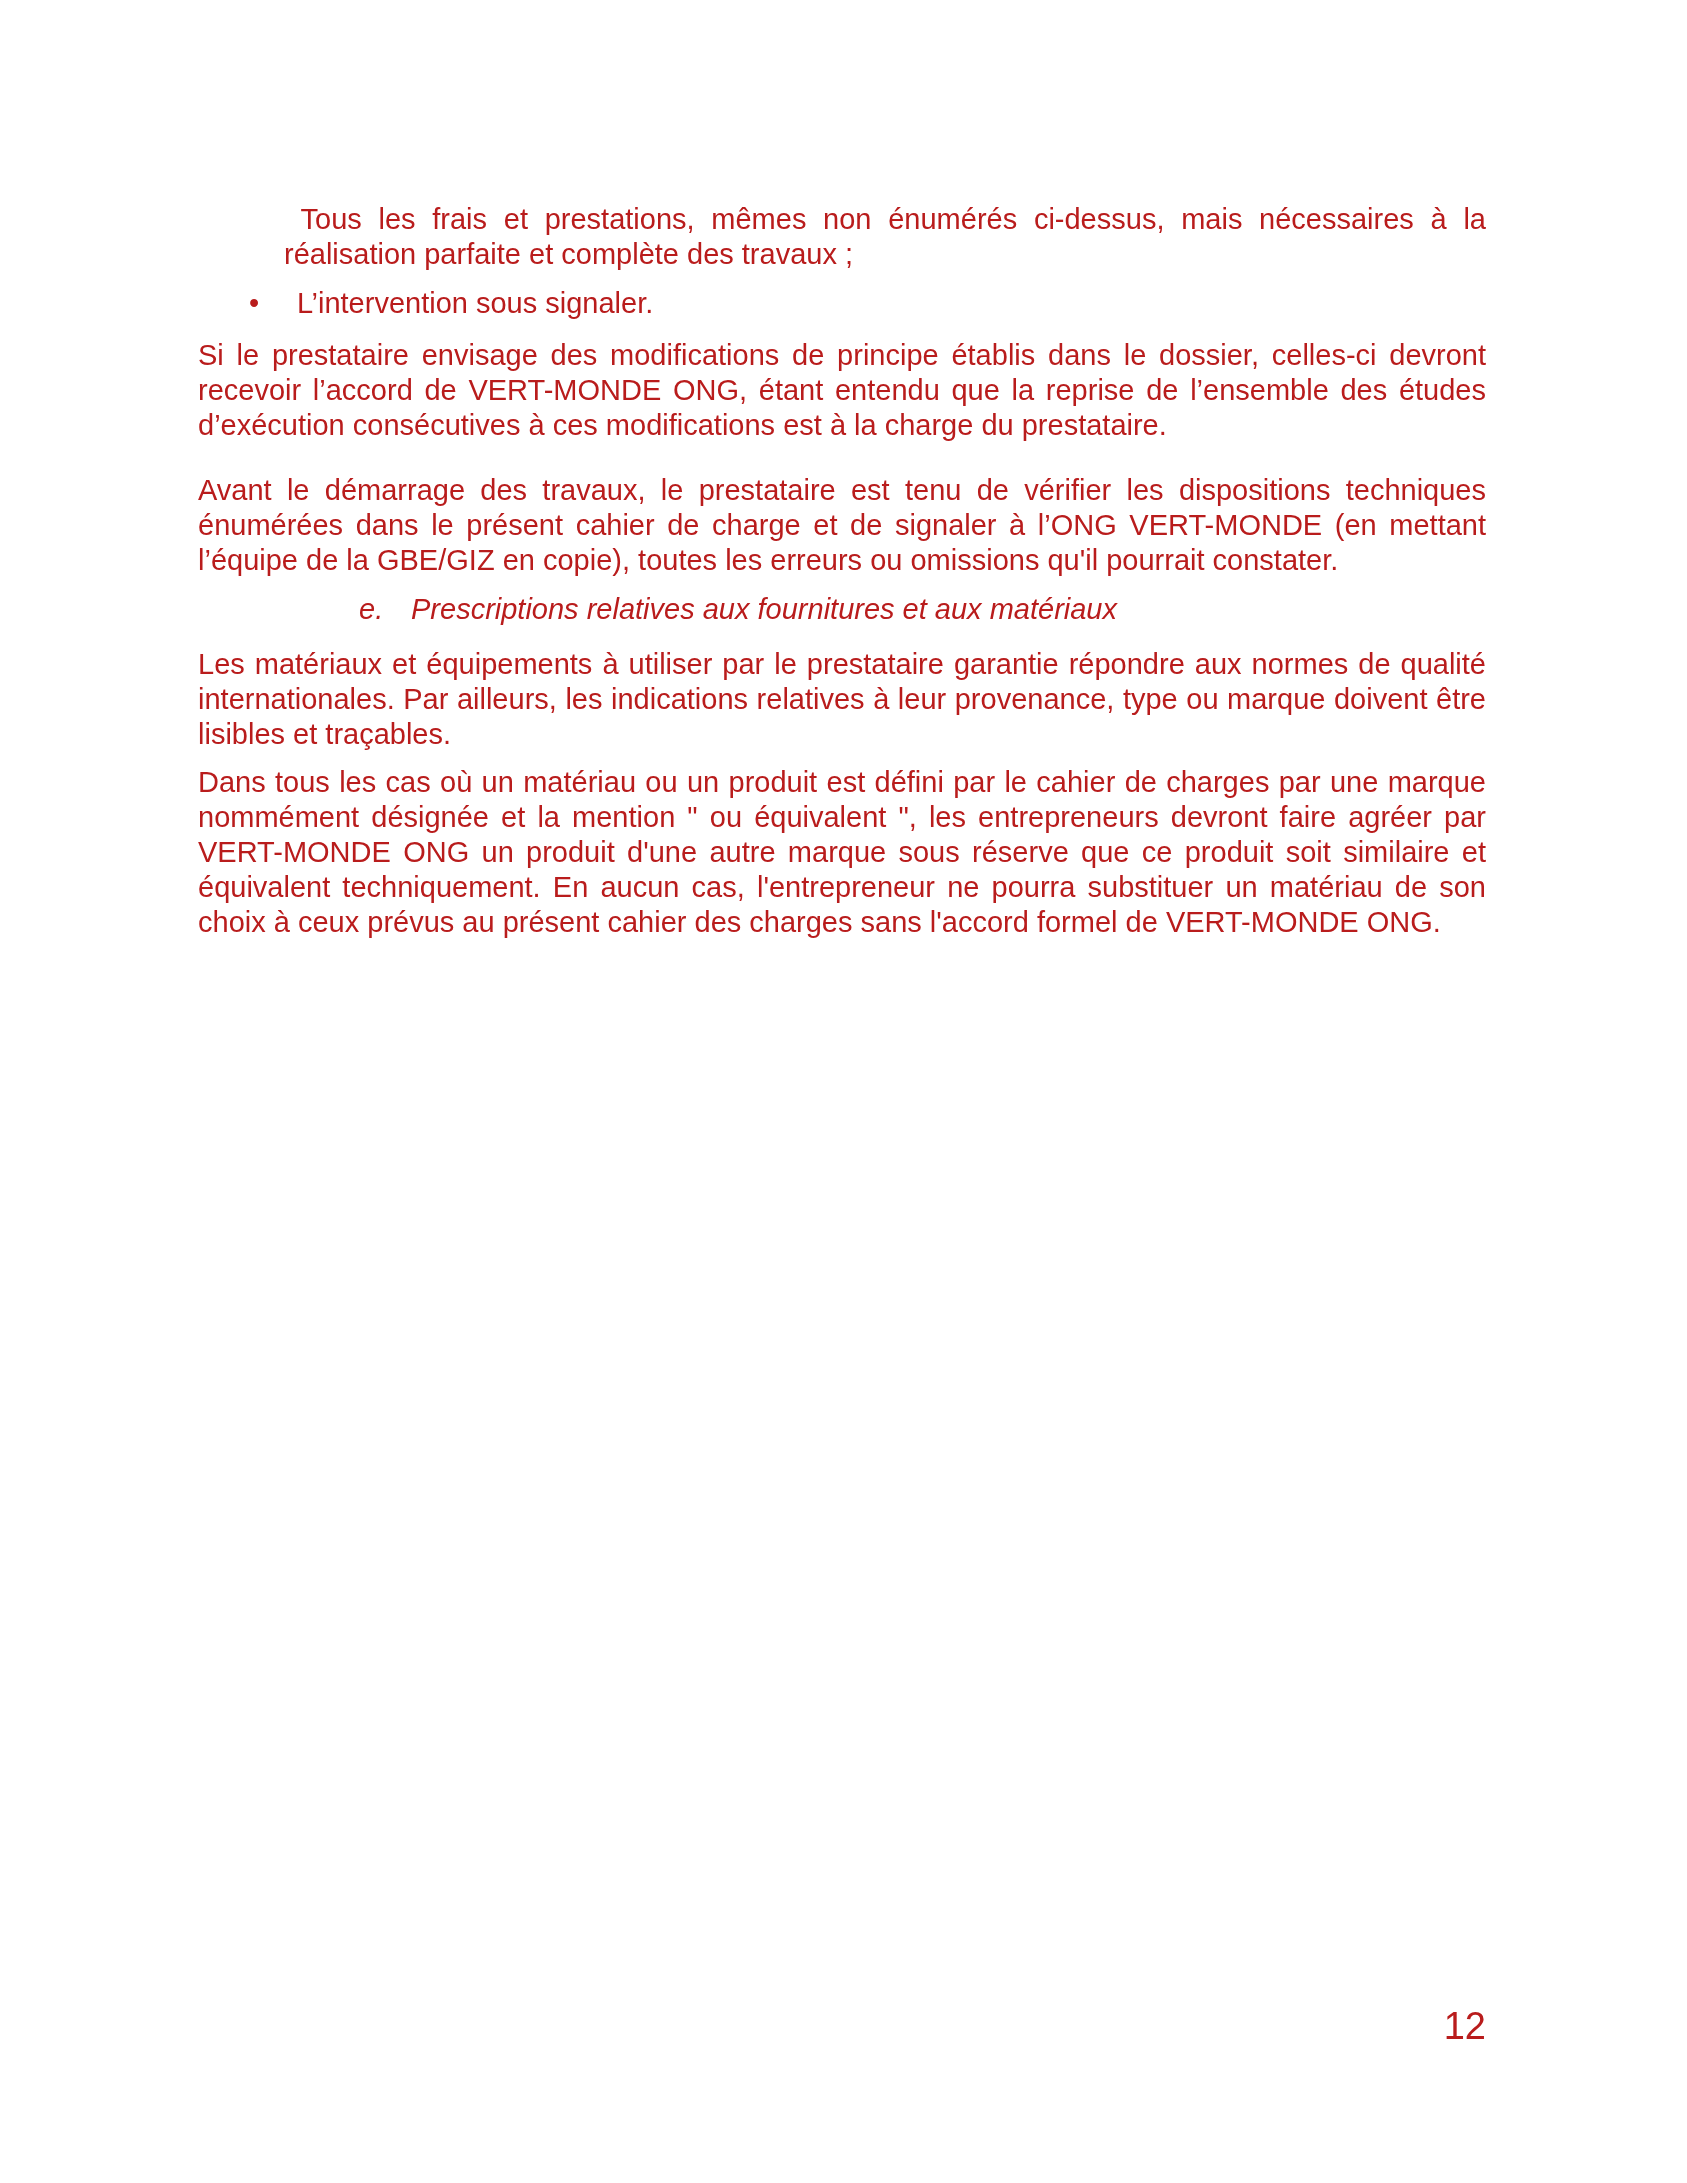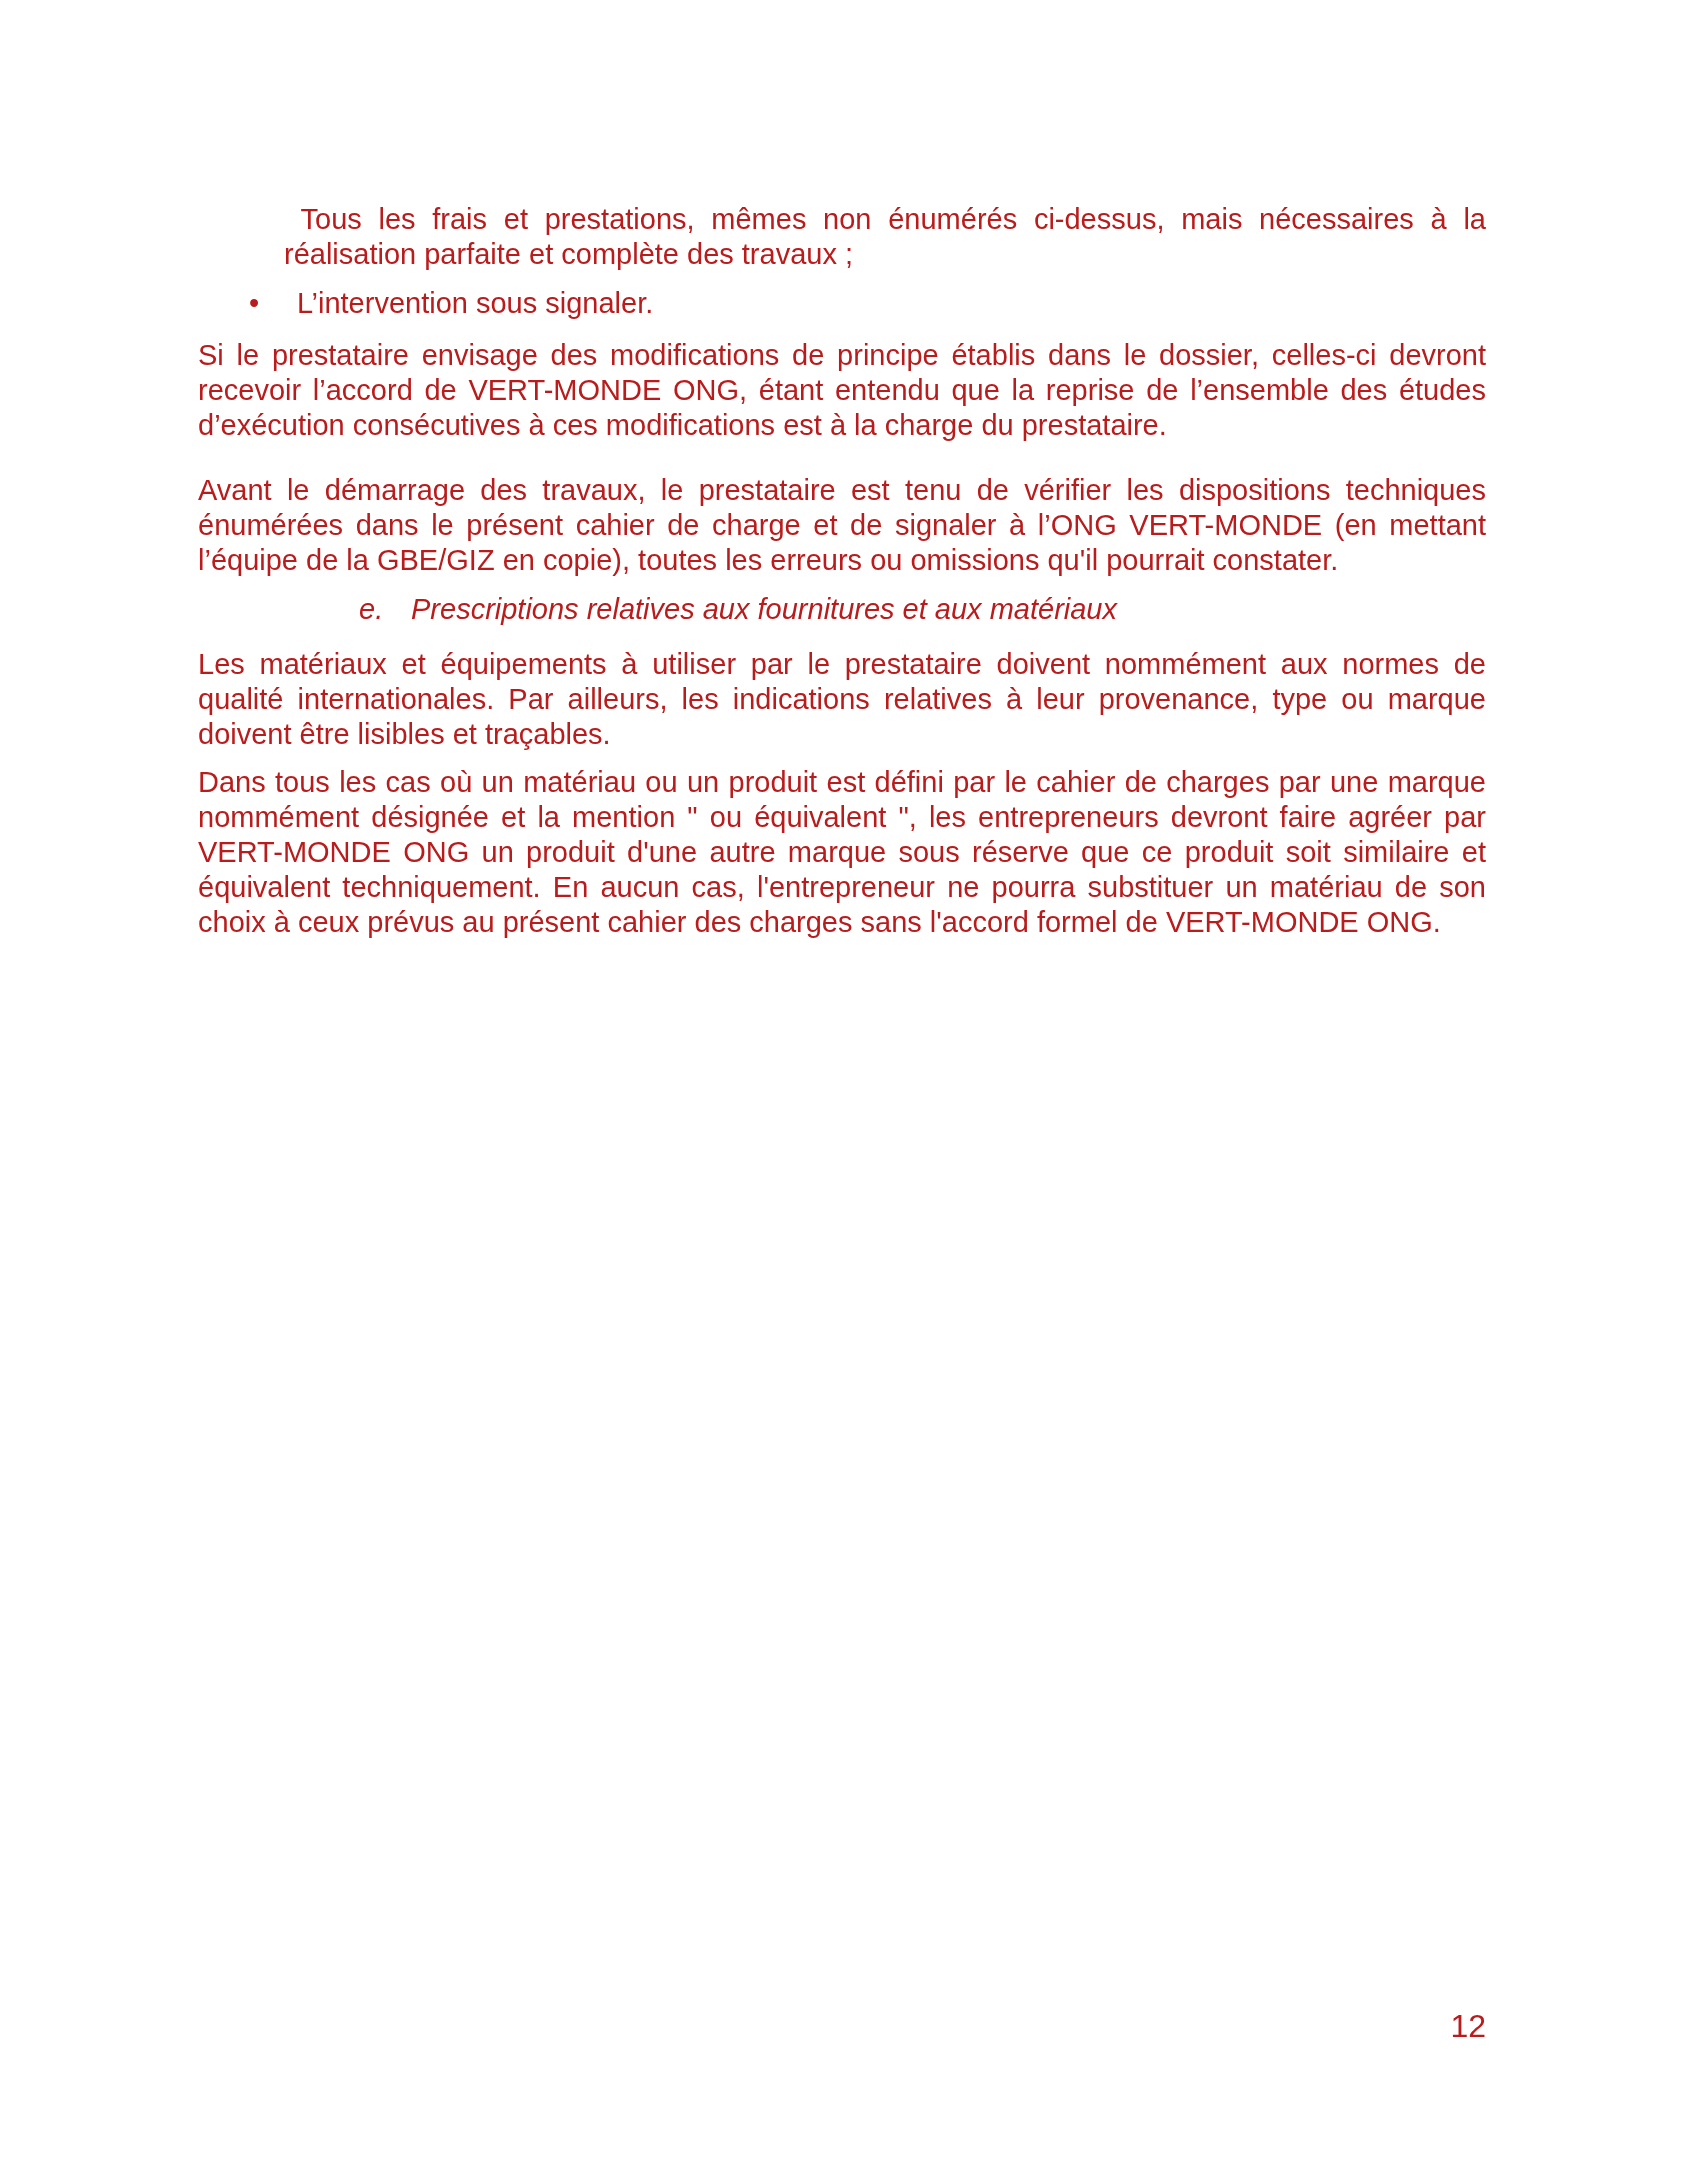--- a/index.html
+++ b/index.html
@@ -58,21 +58,21 @@
     display:inline-block;
     width:52px;
   }
   .para-d{margin-bottom:13.2px;}
   .page-number{
     position:absolute;
     left:198px;
     top:2009px;
     width:1288px;
     text-align:right;
-    font-size:32px;
+    font-size:38px;
     line-height:35px;
   }
 </style>
 </head>
 <body>
 
 <div class="page">
   <div class="content">
 
     <p class="jp para-a">Tous les frais et prestations, mêmes non énumérés ci-dessus, mais nécessaires à la réalisation parfaite et complète des travaux ;</p>
@@ -82,21 +82,21 @@
       <span>L’intervention sous signaler.</span>
     </div>
 
 
     <p class="jp para-c">Si le prestataire envisage des modifications de principe établis dans le dossier, celles-ci devront recevoir l’accord de VERT-MONDE ONG, étant entendu que la reprise de l’ensemble des études d’exécution consécutives à ces modifications est à la charge du prestataire.</p>
 
     <p class="jp para-b">Avant le démarrage des travaux, le prestataire est tenu de vérifier les dispositions techniques énumérées dans le présent cahier de charge et de signaler à l’ONG VERT-MONDE (en mettant l’équipe de la GBE/GIZ en copie), toutes les erreurs ou omissions qu'il pourrait constater.</p>
 
     <p class="heading-2"><span class="marker">e.</span><span>Prescriptions relatives aux fournitures et aux matériaux</span></p>
 
-    <p class="jp para-d">Les matériaux et équipements à utiliser par le prestataire doivent nommément aux normes de qualité internationales. Par ailleurs, les indications relatives à leur provenance, type ou marque doivent être lisibles et traçables.</p>
+    <p class="jp para-d">Les matériaux et équipements à utiliser par le prestataire garantie répondre aux normes de qualité internationales. Par ailleurs, les indications relatives à leur provenance, type ou marque doivent être lisibles et traçables.</p>
 
     <p class="jp para-e">Dans tous les cas où un matériau ou un produit est défini par le cahier de charges par une marque nommément désignée et la mention " ou équivalent ", les entrepreneurs devront faire agréer par VERT-MONDE ONG un produit d'une autre marque sous réserve que ce produit soit similaire et équivalent techniquement. En aucun cas, l'entrepreneur ne pourra substituer un matériau de son choix à ceux prévus au présent cahier des charges sans l'accord formel de VERT-MONDE ONG.</p>
 
   </div>
 
   <div class="page-number">12</div>
 </div>
 
 
 </body></html>

